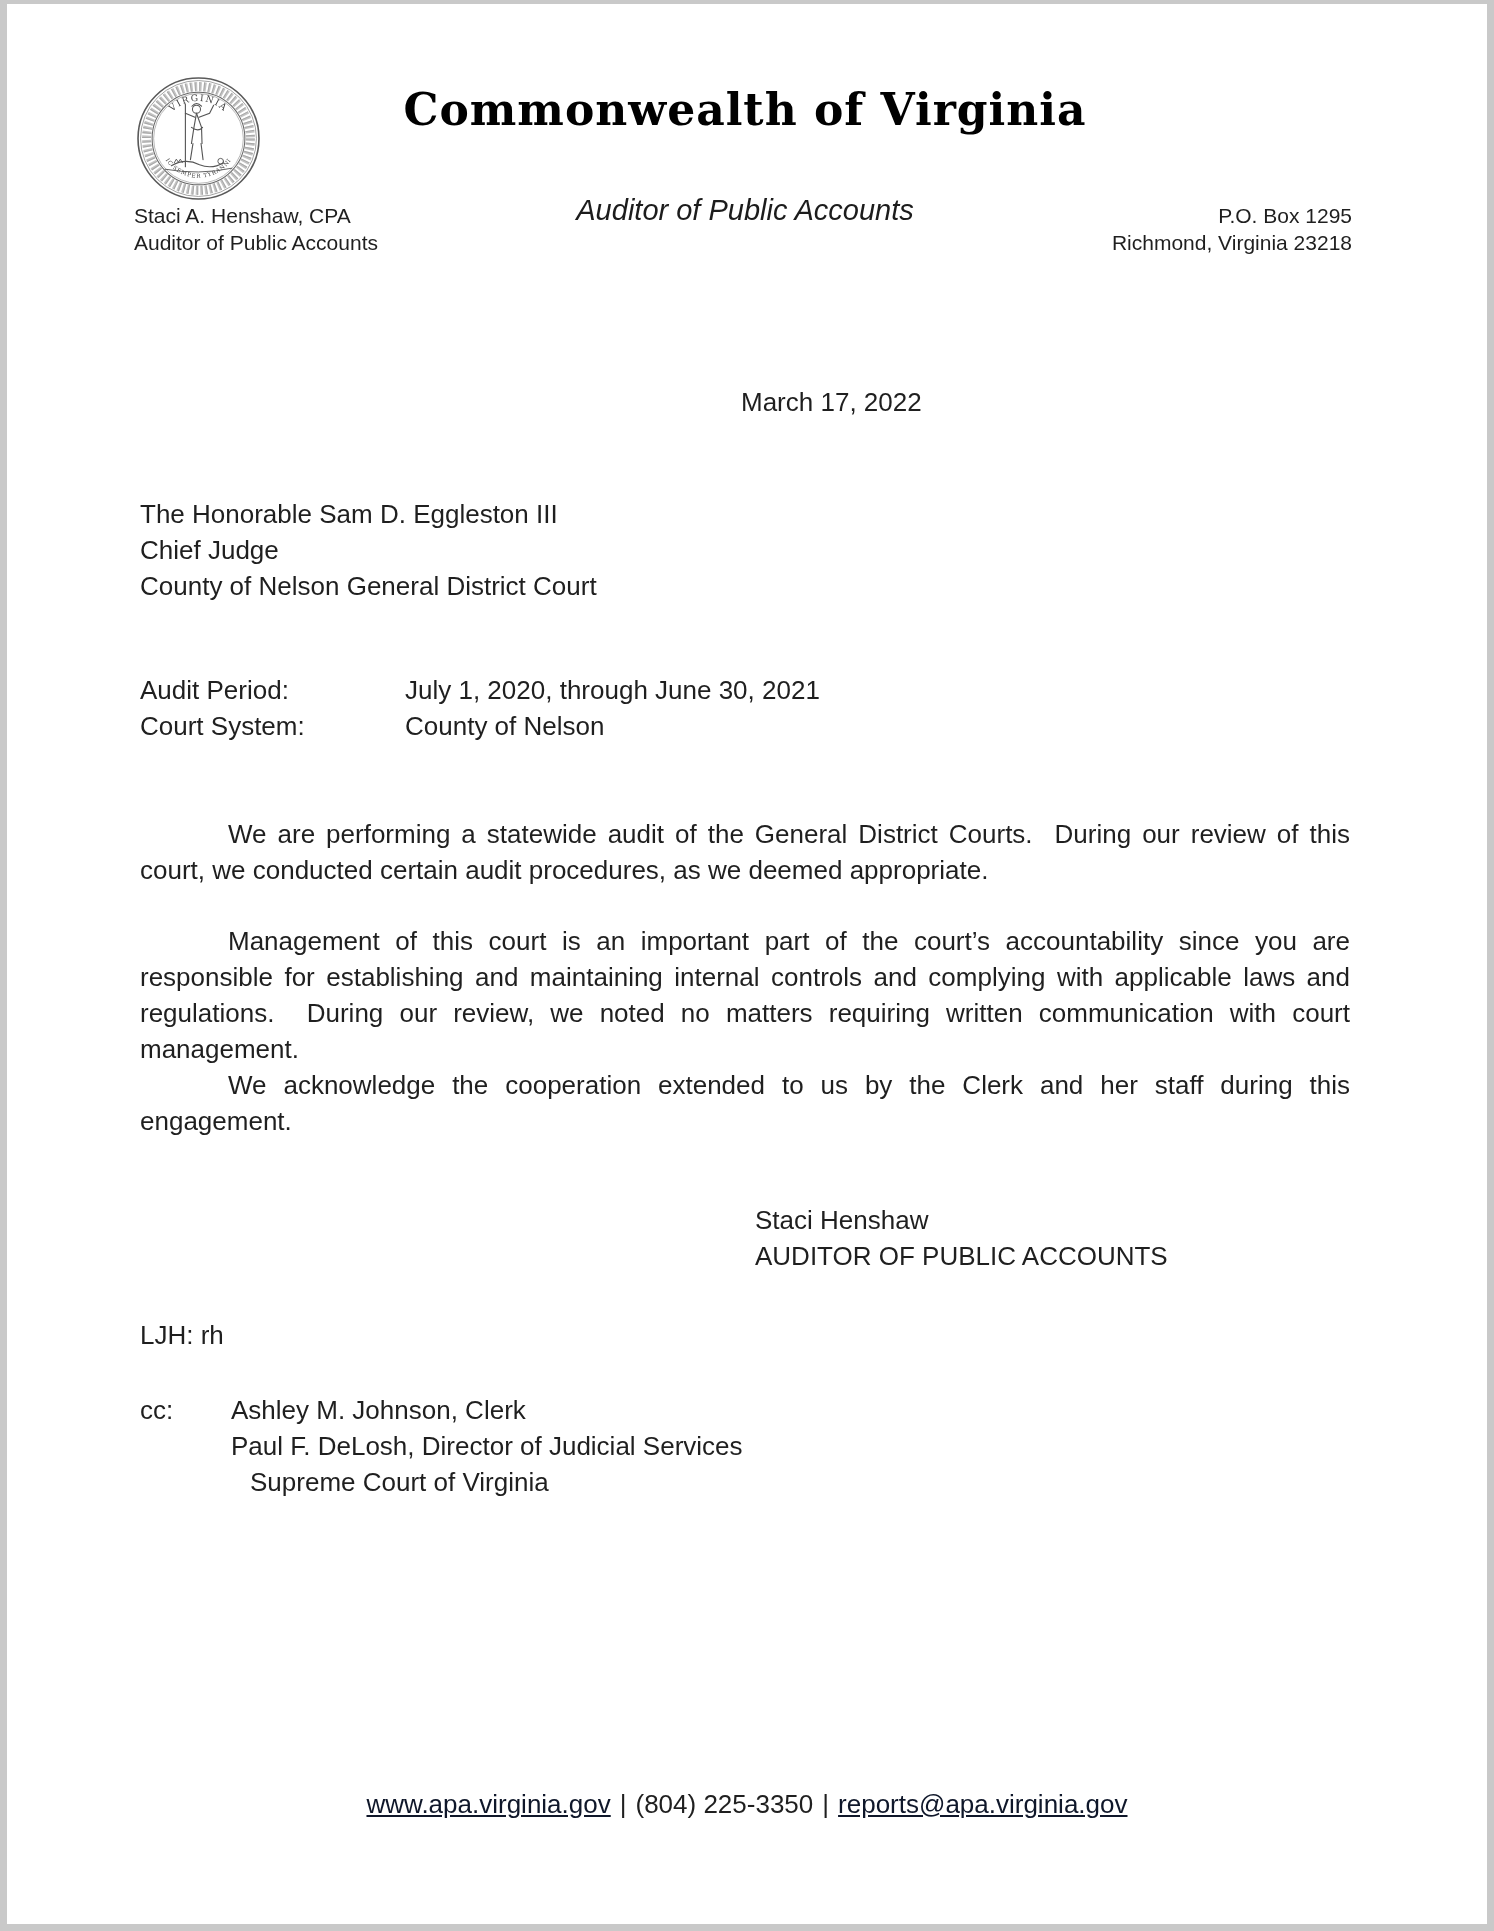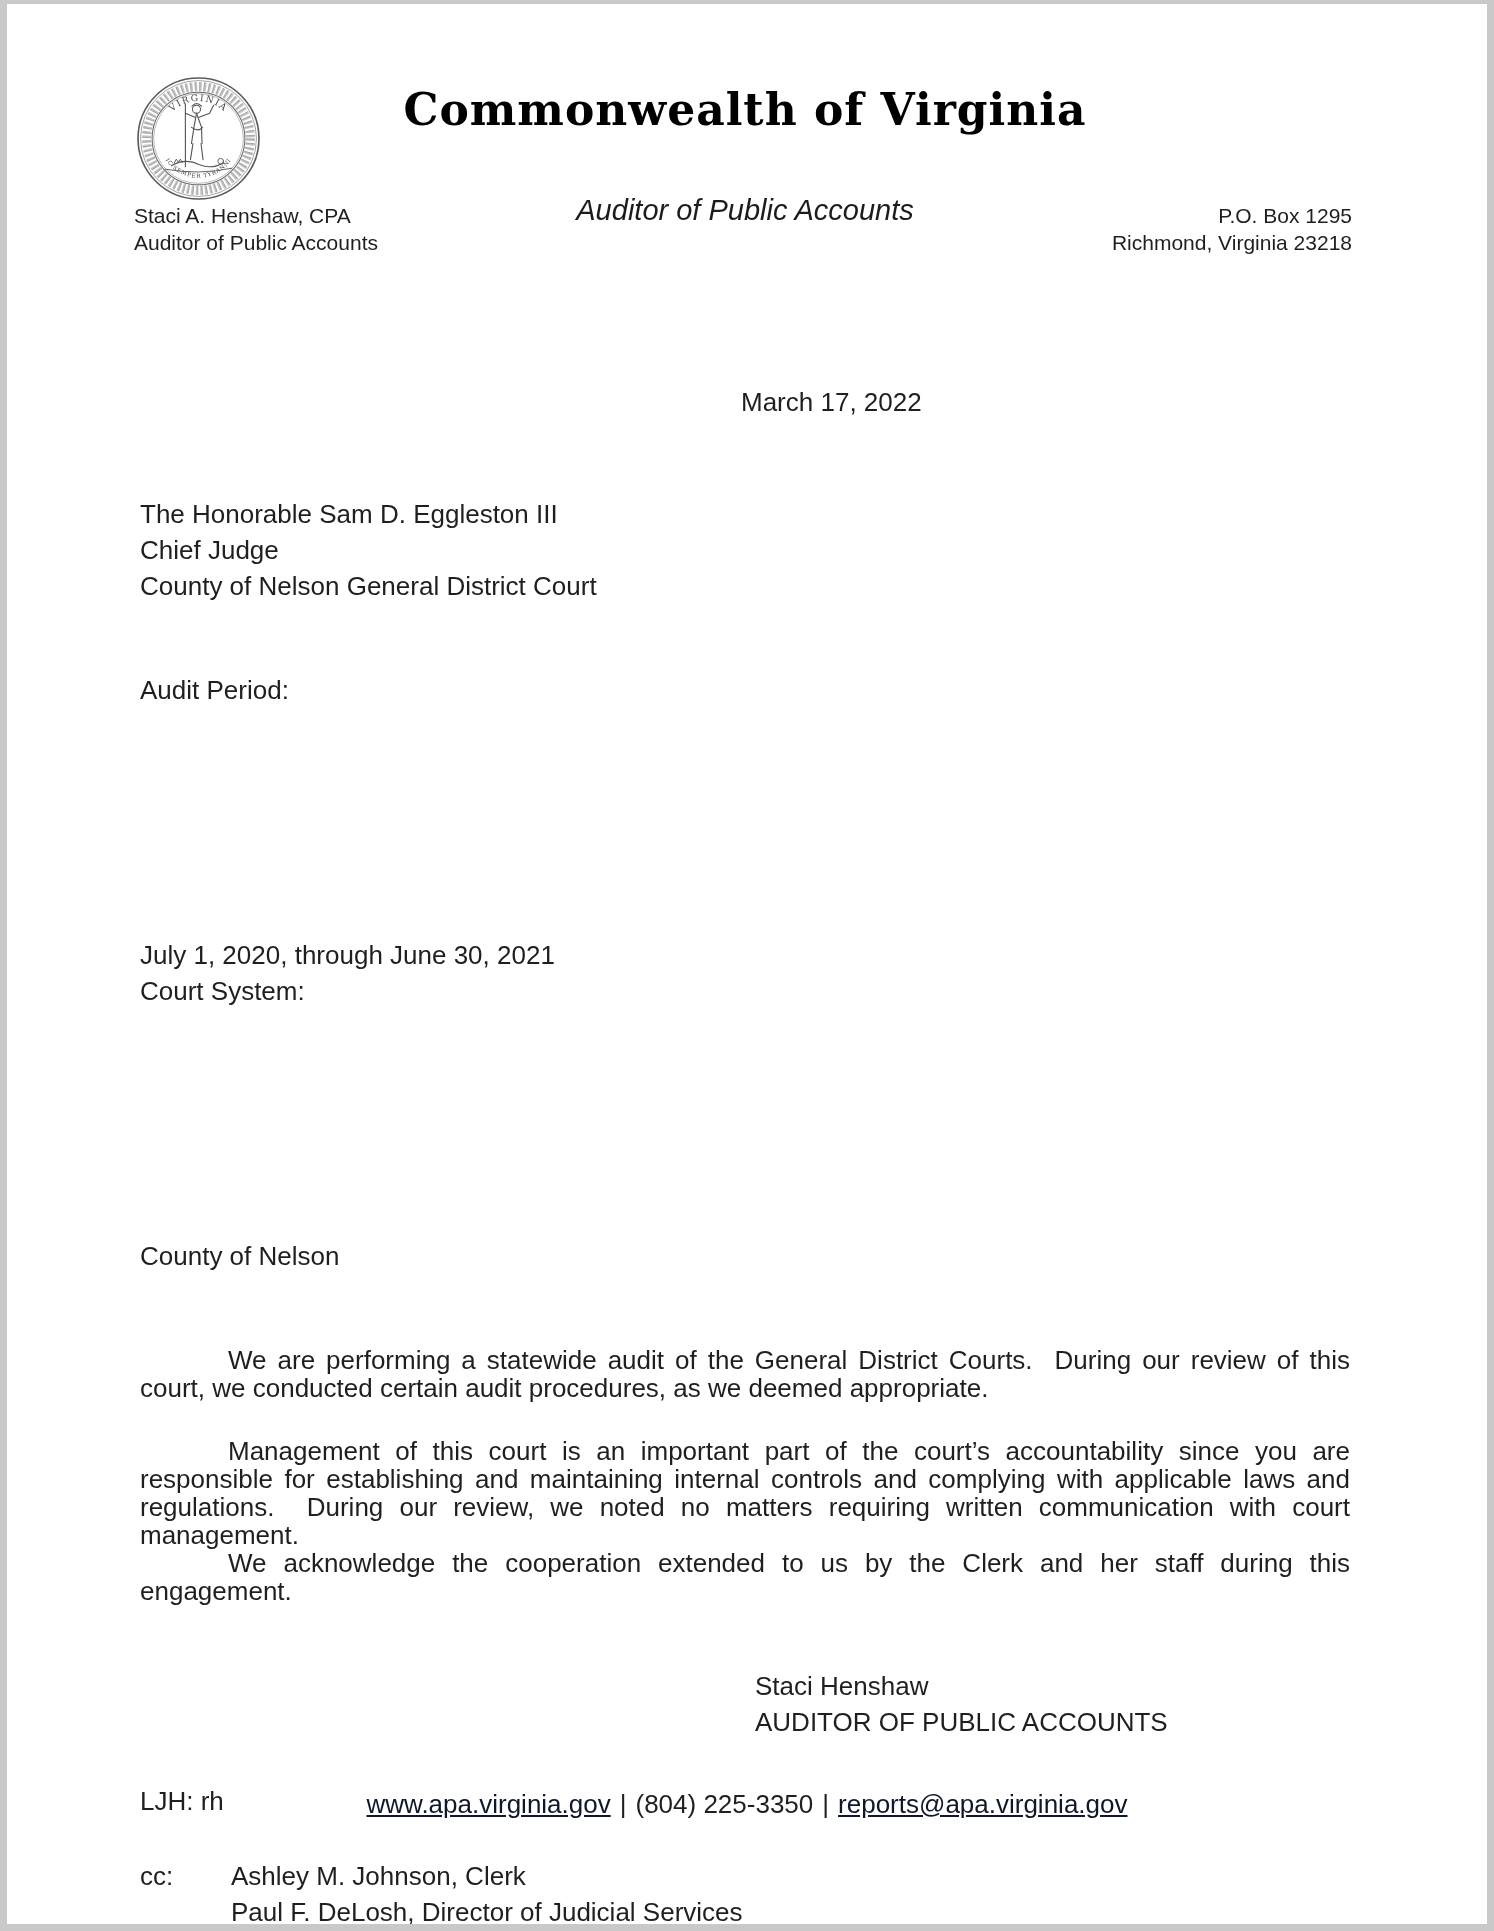--- a/index.html
+++ b/index.html
@@ -32,25 +32,25 @@
     font-style:italic;
     font-size:29px;
     color:#1c1c1c;
   }
   .hdr-left{position:absolute;left:-6px;top:198px;font-size:21px;line-height:27px;}
   .hdr-right{position:absolute;right:-2px;top:198px;font-size:21px;line-height:27px;text-align:right;}
   
   .date-line{margin-top:110px;font-size:26px;line-height:36px;padding-left:601px;}
   .recipient{margin-top:76px;font-size:26px;line-height:36px;}
   .audit-info{margin-top:68px;font-size:26px;line-height:36px;}
-  .audit-row{display:flex;flex-direction:column;}
+  .audit-row{display:flex;}
   .audit-label{width:265px;flex:0 0 265px;}
   .para{
     margin:0;
-    font-size:26px;line-height:28px;
+    font-size:26px;line-height:36px;
     text-align:justify;
     text-indent:88px;
     white-space:pre-wrap;
   }
   .para-1{margin-top:72px;}
   .para-2{margin-top:35px;}
   .para-3{}
   .signature{margin-top:63px;font-size:26px;line-height:36px;padding-left:615px;}
   .reference{margin-top:43px;font-size:26px;line-height:36px;}
   .cc-block{margin-top:39px;font-size:26px;line-height:36px;display:flex;}

